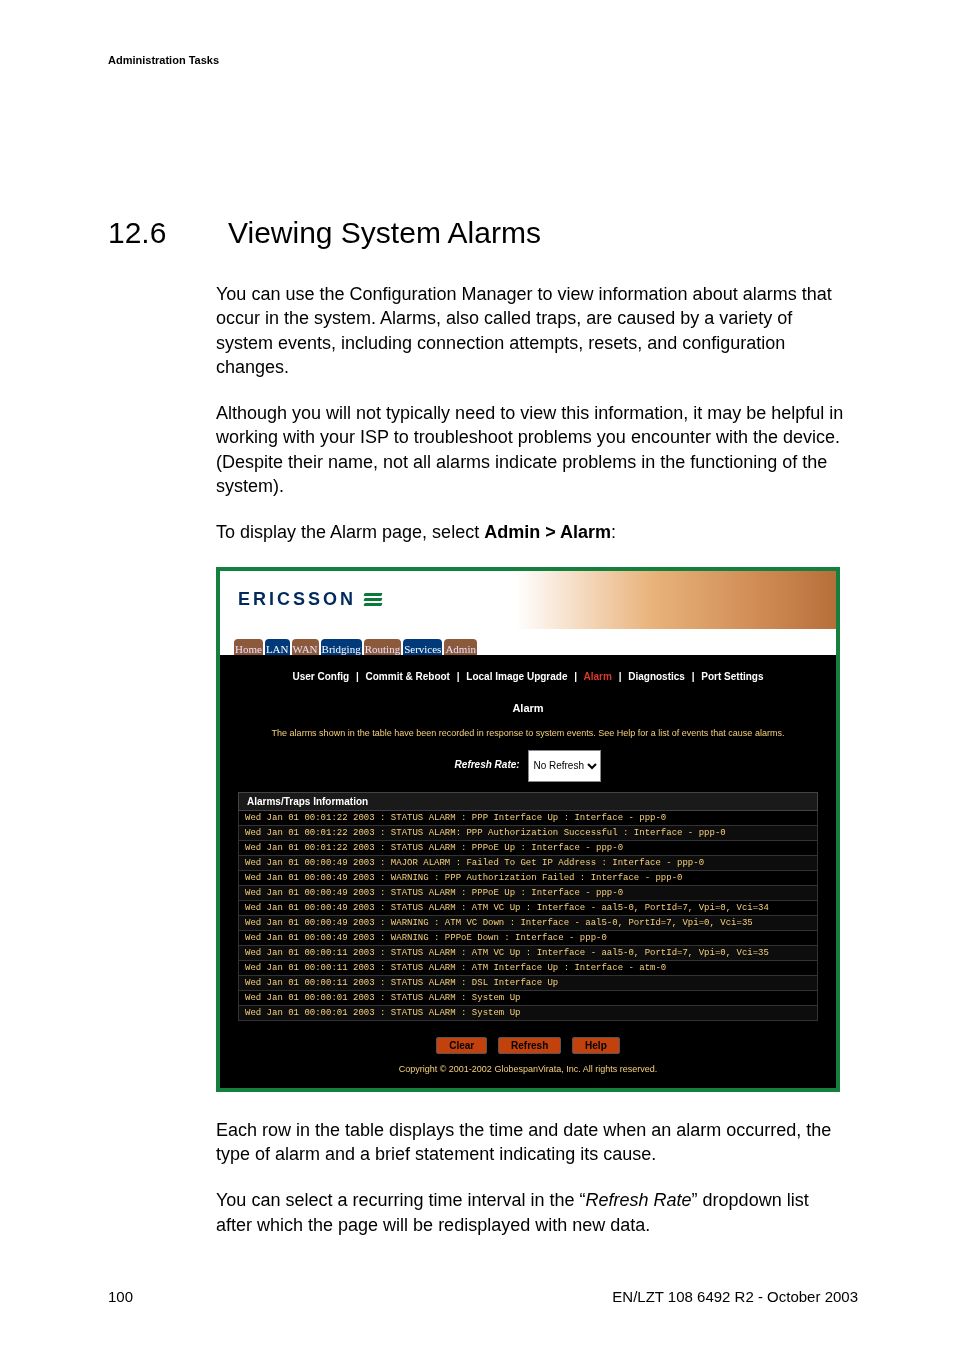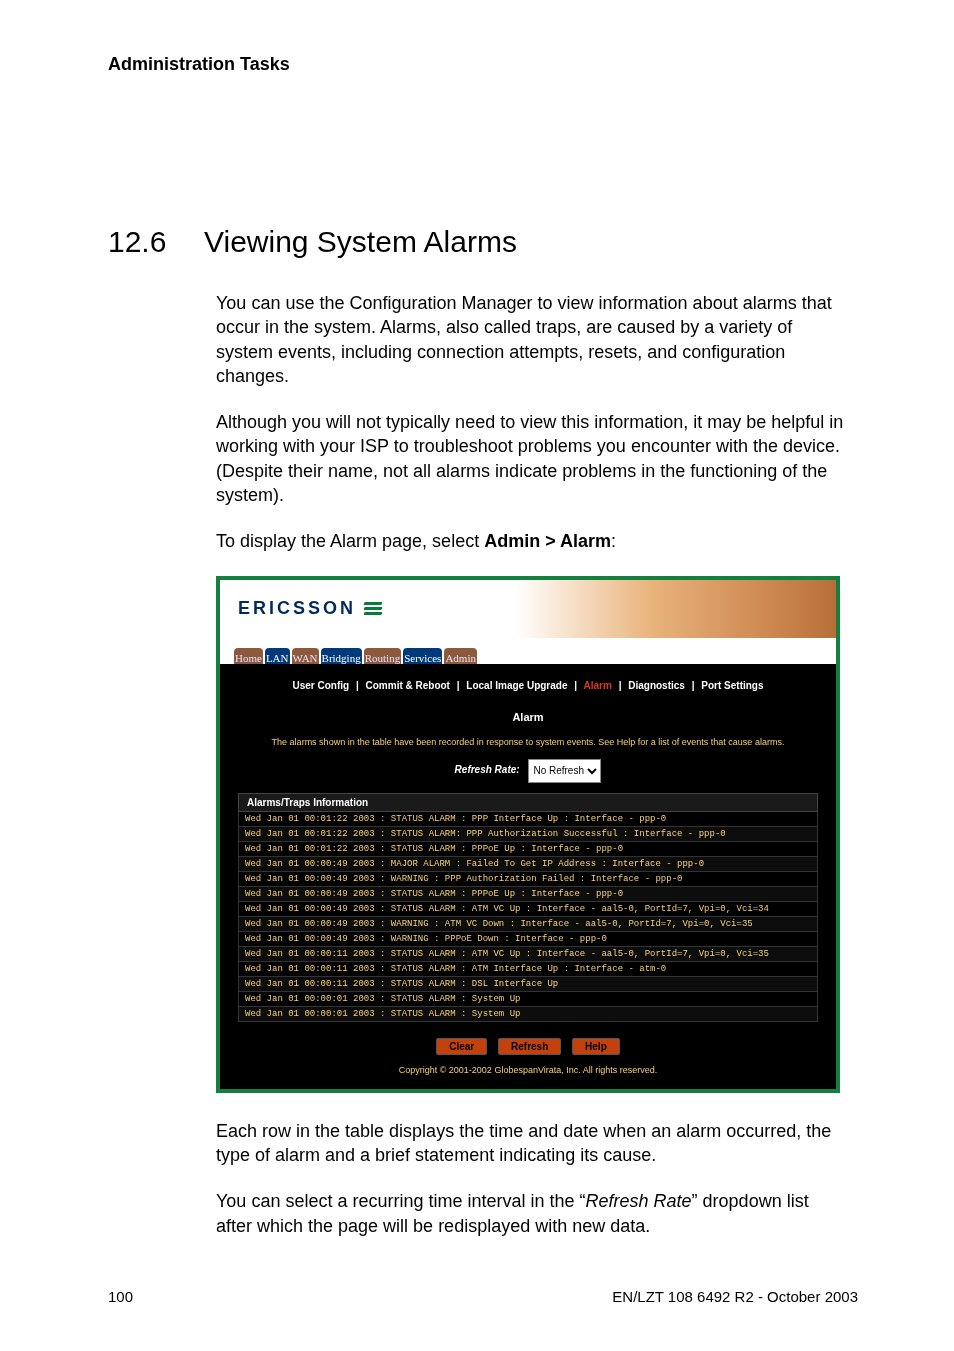--- a/index.html
+++ b/index.html
@@ -14,28 +14,28 @@
     box-sizing: border-box;
     font-size: 16px;
   }
   .page {
     position: absolute;
     left: 0; top: 0; right: 0; bottom: 0;
     padding: 54px 108px 0 108px;
     box-sizing: border-box;
   }
   .running-head {
-    font-size: 18px;
+    font-size: 11px;
     font-weight: bold;
     margin-bottom: 150px;
   }
   .section-row {
     display: flex;
     align-items: baseline;
-    gap: 36px;
+    gap: 60px;
     margin-bottom: 32px;
   }
   .section-num {
     font-size: 30px;
     width: 60px;
     flex: 0 0 auto;
   }
   .section-title {
     font-size: 30px;
   }
@@ -141,21 +141,21 @@
     text-align: center;
     margin-bottom: 10px;
     font-size: 10px;
     font-weight: bold;
   }
   .ss-refresh select {
     font-size: 10px;
     background: #fff;
     color: #000;
     border: 1px solid #888;
-    height: 24px;
+    height: 32px;
     vertical-align: middle;
   }
   .ss-refresh em { font-style: italic; font-weight: bold; margin-right: 6px;}
 
   .ss-table {
     width: 580px;
     margin: 0 auto 16px;
     border: 1px solid #666;
     border-collapse: collapse;
     background: #000;

